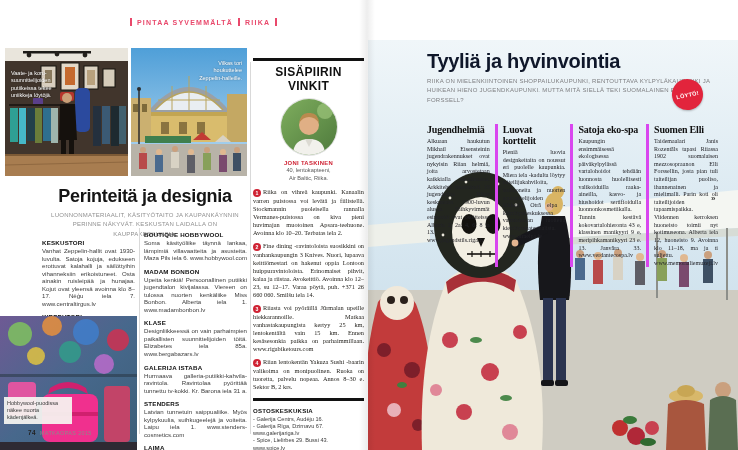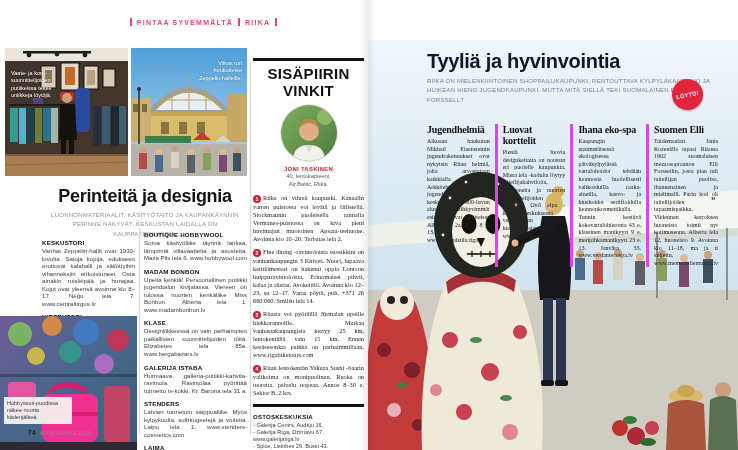--- a/index.html
+++ b/index.html
@@ -18,21 +18,21 @@
   #left-title h1{margin:0;font-size:18px;font-weight:bold;color:#151515;letter-spacing:-.3px;text-align:center;}
   #left-title p{margin:4px 8px 0;font-size:6px;line-height:1.55;color:#8f8f8f;letter-spacing:.25px;}
   
   .lcol .sec{margin-bottom:6px;}
   .lcol h4{margin:0 0 1px;font-size:6.2px;color:#111;letter-spacing:.2px;}
   .lcol p{margin:0;font-size:6.1px;line-height:1.24;color:#3c3c3c;text-align:justify;}
   .vrule{width:1px;background:#d9d9d9;}
   
   #vinkit{left:253px;top:58px;width:111px;}
   #vinkit .topbar{height:3px;background:#121212;margin-bottom:4px;}
-  #vinkit h2{margin:0 0 5px;font-size:15px;font-weight:bold;text-align:center;color:#111;letter-spacing:.3px;font-stretch:condensed;}
+  #vinkit h2{margin:0 0 5px;font-size:12px;font-weight:bold;text-align:center;color:#111;letter-spacing:.3px;font-stretch:condensed;}
   #avatar{width:56px;height:56px;border-radius:50%;margin:0 auto;overflow:hidden;border:1px solid #e2e2e2;}
   #vinkit .pname{margin:4px 0 0;text-align:center;font-size:5.9px;font-weight:bold;color:#cf2233;letter-spacing:.3px;}
   #vinkit .prole{margin:1px 0 0;text-align:center;font-size:5.6px;color:#5a5a5a;line-height:1.25;}
   #tips{margin-top:6px;font-family:"Liberation Serif",serif;}
   #tips .tip{margin:0 0 5px;font-size:6.3px;line-height:1.26;color:#26241f;text-align:justify;}
   .tipnum{display:inline-flex;width:8px;height:8px;border-radius:50%;background:#cf2233;color:#fff;
           font-family:"Liberation Sans",sans-serif;font-size:5.2px;font-weight:bold;align-items:center;justify-content:center;
           vertical-align:-1px;margin-right:2px;}
   #vinkit .divider{height:3px;background:#121212;margin:7px 0 6px;}
   #shops h5{margin:0 0 2px;font-size:6.1px;color:#111;letter-spacing:.2px;}
@@ -401,21 +401,21 @@
   <div class="abs" id="right-cols">
     <div class="rcol">
       <h3>Jugendhelmiä</h3>
       <p>Alkuaan haukutun Mikhail Eisensteinin jugendrakennukset ovat nykyisin Riian helmiä, joita arvostetaan kaikkialla maailmassa. Arkkitehti suunnitteli 19 jugendtaloa Riian keskustaan 1900-luvun alussa. Säihkyvimmät esimerkit ovat osoitteissa Alberta 2, 2a, 4, 6, 8 ja 13. www.jugendstils.riga.lv</p>
     </div>
     <div class="rcol">
       <h3>Luovat korttelit</h3>
       <p>Pieniä luovia designkeitaita on noussut eri puolelle kaupunkia. Miera iela -kadulta löytyy taiteilijakahviloita, teehuoneita ja nuorten suunnittelijoiden liikkeitä. Otrā elpa -kierrätyskeskuksessa valmistetaan tuotteita kierrätysmateriaalista. www.otraelpa.lv</p>
     </div>
     <div class="rcol">
-      <h3>Ihana eko-spa</h3>
+      <h3>Satoja eko-spa</h3>
       <p>Kaupungin ensimmäisessä ekologisessa päiväkylpylässä vartalohoidot tehdään luonnosta huolellisesti valikoiduilla raaka-aineilla, kasvo- ja hiushoidot sertifioidulla luonnonkosmetiikalla. Tunnin kestävä kokovartalohieronta 43 e, klassinen manikyyri 9 e, meripihkamanikyyri 23 e. 13. Janvāra 33. www.verdantecospa.lv</p>
     </div>
     <div class="rcol">
       <h3>Suomen Elli</h3>
       <p>Taidemaalari Janis Rozentāls tapasi Riiassa 1902 suomalaisen mezzosopraanon Elli Forssellin, josta pian tuli taiteilijan puoliso, ihannenainen ja mielimalli. Parin koti oli taiteilijoiden tapaamispaikka. Viidennen kerroksen huoneisto toimii nyt kotimuseona. Alberta iela 12, huoneisto 9. Avoinna klo 11–18, ma ja ti suljettu. www.memorialiemuzeji.lv</p>
     </div>
   </div>
 
   <div class="abs" id="badge">
     <span>LÖYTÖ!</span>

